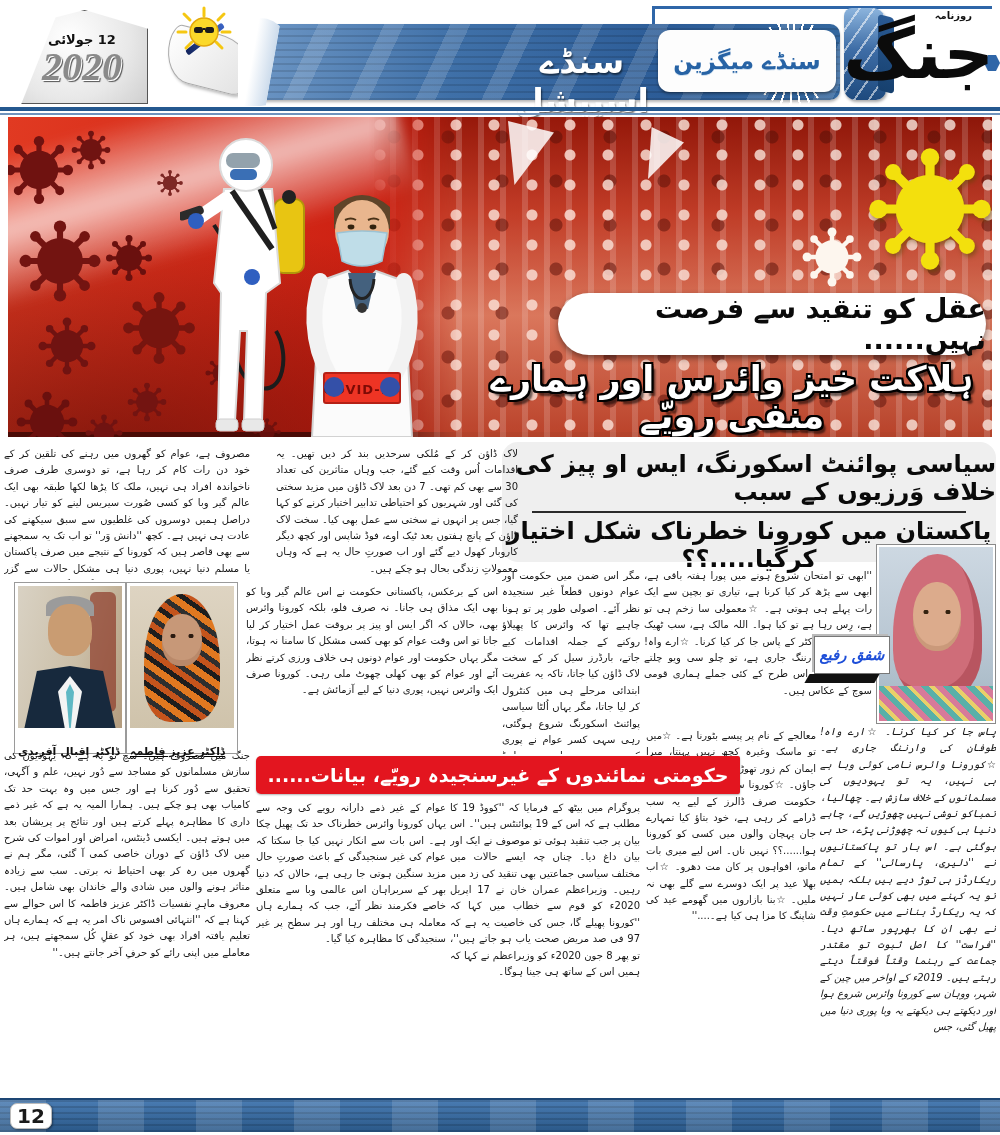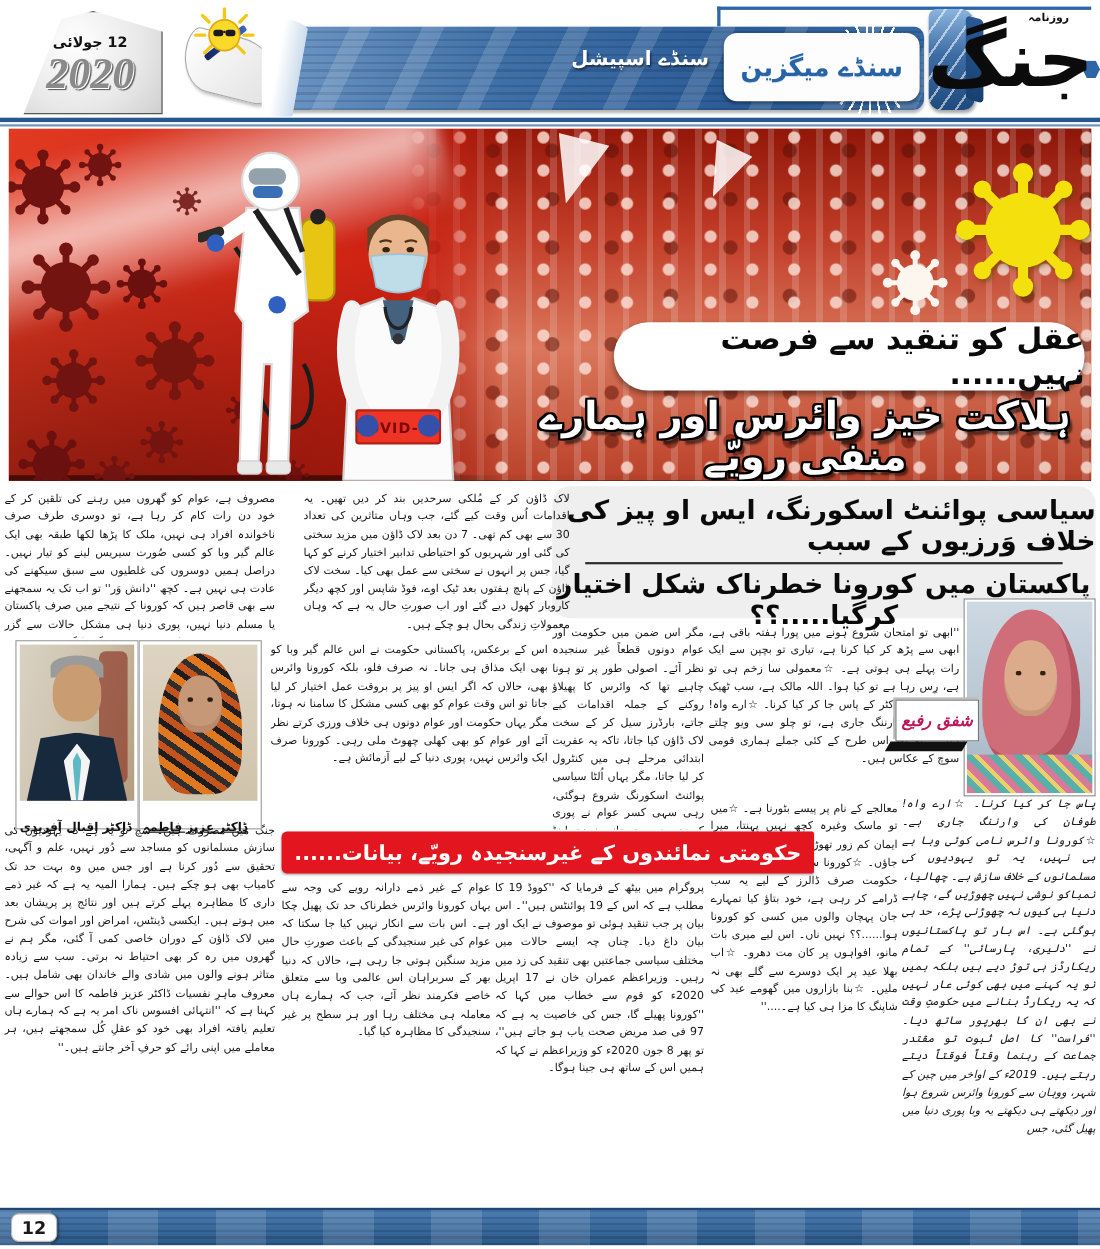--- a/index.html
+++ b/index.html
@@ -37,21 +37,21 @@
   .blue-banner { position:absolute; left:252px; top:24px; width:588px; height:76px;
     background:
       repeating-linear-gradient(115deg, rgba(255,255,255,.14) 0 18px, rgba(255,255,255,0) 18px 60px),
       repeating-linear-gradient(0deg, rgba(0,0,0,.12) 0 2px, rgba(0,0,0,0) 2px 7px),
       linear-gradient(100deg,#6e97c5 0%, #3f70a8 35%, #2c5c97 70%, #35689f 100%);
     border-radius:6px 10px 10px 6px; box-shadow:0 2px 3px rgba(0,0,0,.3); }
   .blue-banner::before { content:""; position:absolute; left:-14px; top:-6px; width:56px; height:88px;
     background:linear-gradient(100deg,#ffffff 30%, #cddcec 60%, transparent 61%);
     border-radius:0 60% 60% 0 / 0 50% 50% 0; }
   .special-label { position:absolute; left:240px; top:18px; width:180px; text-align:center;
-    color:#fff; font-size:18px; font-weight:bold; text-shadow:1px 2px 2px rgba(0,0,0,.55); }
+    color:#fff; font-size:33px; font-weight:bold; text-shadow:1px 2px 2px rgba(0,0,0,.55); }
   .burst { position:absolute; left:498px; top:-4px; width:86px; height:86px; border-radius:50%;
     background:
       radial-gradient(circle, #ffffff 0 14%, rgba(255,255,255,0) 42%),
       repeating-conic-gradient(#ffffff 0deg 3deg, rgba(255,255,255,0) 3deg 13deg); }
   .mag-box { position:absolute; left:406px; top:6px; width:178px; height:62px; background:#fdfdfd;
     border-radius:12px; box-shadow:0 2px 3px rgba(0,0,0,.35); display:flex; align-items:center; justify-content:center; }
   .mag-box span { color:#2763a5; font-size:23px; font-weight:bold; text-shadow:0 1px 0 #cfe0f0; }
 
   .jang { position:absolute; left:842px; top:2px; width:158px; height:104px; }
   .ribbon { position:absolute; left:2px; top:6px; width:42px; height:92px;
@@ -162,31 +162,31 @@
     box-shadow:inset 0 -5px 0 rgba(170,120,90,.35); }
   .auth-photo .eyes { position:absolute; left:36%; top:36%; width:34px; height:4px;
     background:radial-gradient(circle at 6px 2px,#33210f 0 2px,transparent 3px), radial-gradient(circle at 28px 2px,#33210f 0 2px,transparent 3px); }
   .auth-photo .shoulders { position:absolute; left:0; bottom:0; width:100%; height:20%;
     background:repeating-linear-gradient(45deg,#d77a9a 0 6px,#58b0a8 6px 12px,#e8d06a 12px 16px); }
 
   .author-box { position:absolute; left:814px; top:196px; width:76px; height:38px; z-index:6; background:#fff;
     border:1px solid #777; display:flex; align-items:center; justify-content:center;
     box-shadow:-2px -2px 0 #bbb; }
   .author-box::after { content:""; position:absolute; left:-8px; bottom:-10px; width:70px; height:9px; background:#111; transform:skewX(-30deg); }
-  .author-box span { font-size:15px; font-weight:bold; font-style:italic; color:#be185d; }
+  .author-box span { font-size:15px; font-weight:bold; font-style:italic; color:#1d4ed8; }
 
   
   footer { position:absolute; left:0; top:1098px; width:1000px; height:34px;
     background:
       repeating-linear-gradient(90deg, rgba(255,255,255,.13) 0 46px, rgba(255,255,255,0) 46px 98px),
       repeating-linear-gradient(0deg, rgba(0,0,0,.14) 0 2px, rgba(0,0,0,0) 2px 6px),
       linear-gradient(180deg,#4a7cb3 0%, #2a5888 100%);
     border-top:2px solid #1d4674; }
   .pagenum { position:absolute; left:10px; top:3px; width:42px; height:26px; background:#fff;
-    border:1px solid #bbb; border-radius:7px; text-align:center; font-size:16px; font-weight:bold;
+    border:1px solid #bbb; border-radius:7px; text-align:center; font-size:20px; font-weight:bold;
     line-height:25px; color:#1a1a1a; box-shadow:1px 1px 2px rgba(0,0,0,.4); }
 </style>
 </head>
 <body>
 
 <header>
   <div class="corner-line"></div>
   <div class="hexdot"></div>
 
   <div class="date-badge">

